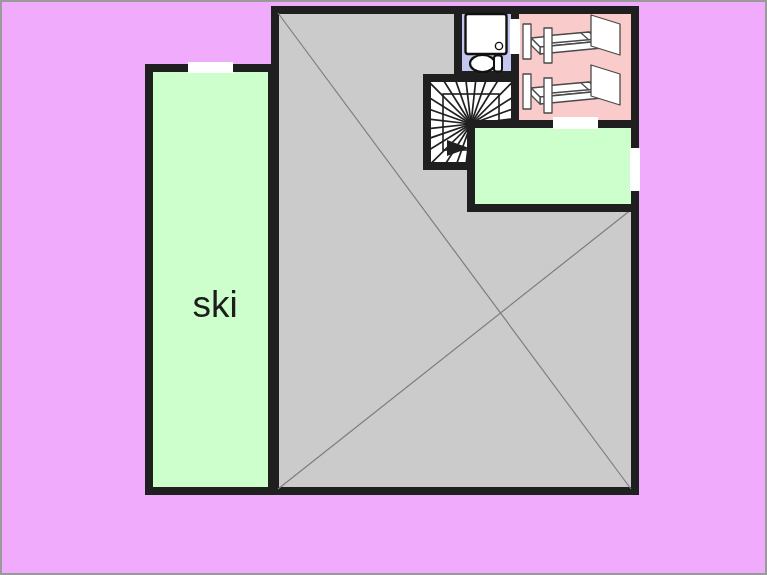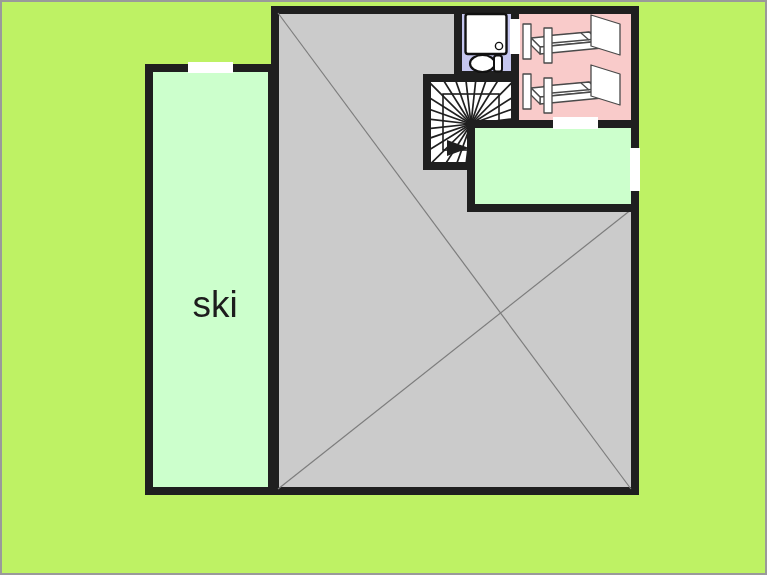--- a/index.html
+++ b/index.html
@@ -1,21 +1,21 @@
 <!DOCTYPE html>
 <html><head>
 <meta charset="utf-8">
 <style>
   html,body{margin:0;padding:0;background:#ffffff;}
   .frame{
     position:relative;
     width:767px;height:575px;
     box-sizing:border-box;
     border:2px solid #9a9a9a;
-    background:#bef264;
+    background:#f0abfc;
     font-family:"Liberation Sans", sans-serif;
     overflow:hidden;
   }
   svg{display:block;}
   text.room-label{
     font-family:"Liberation Sans", sans-serif;
     font-size:37px;
     fill:#1d1d1d;
   }
 </style>

